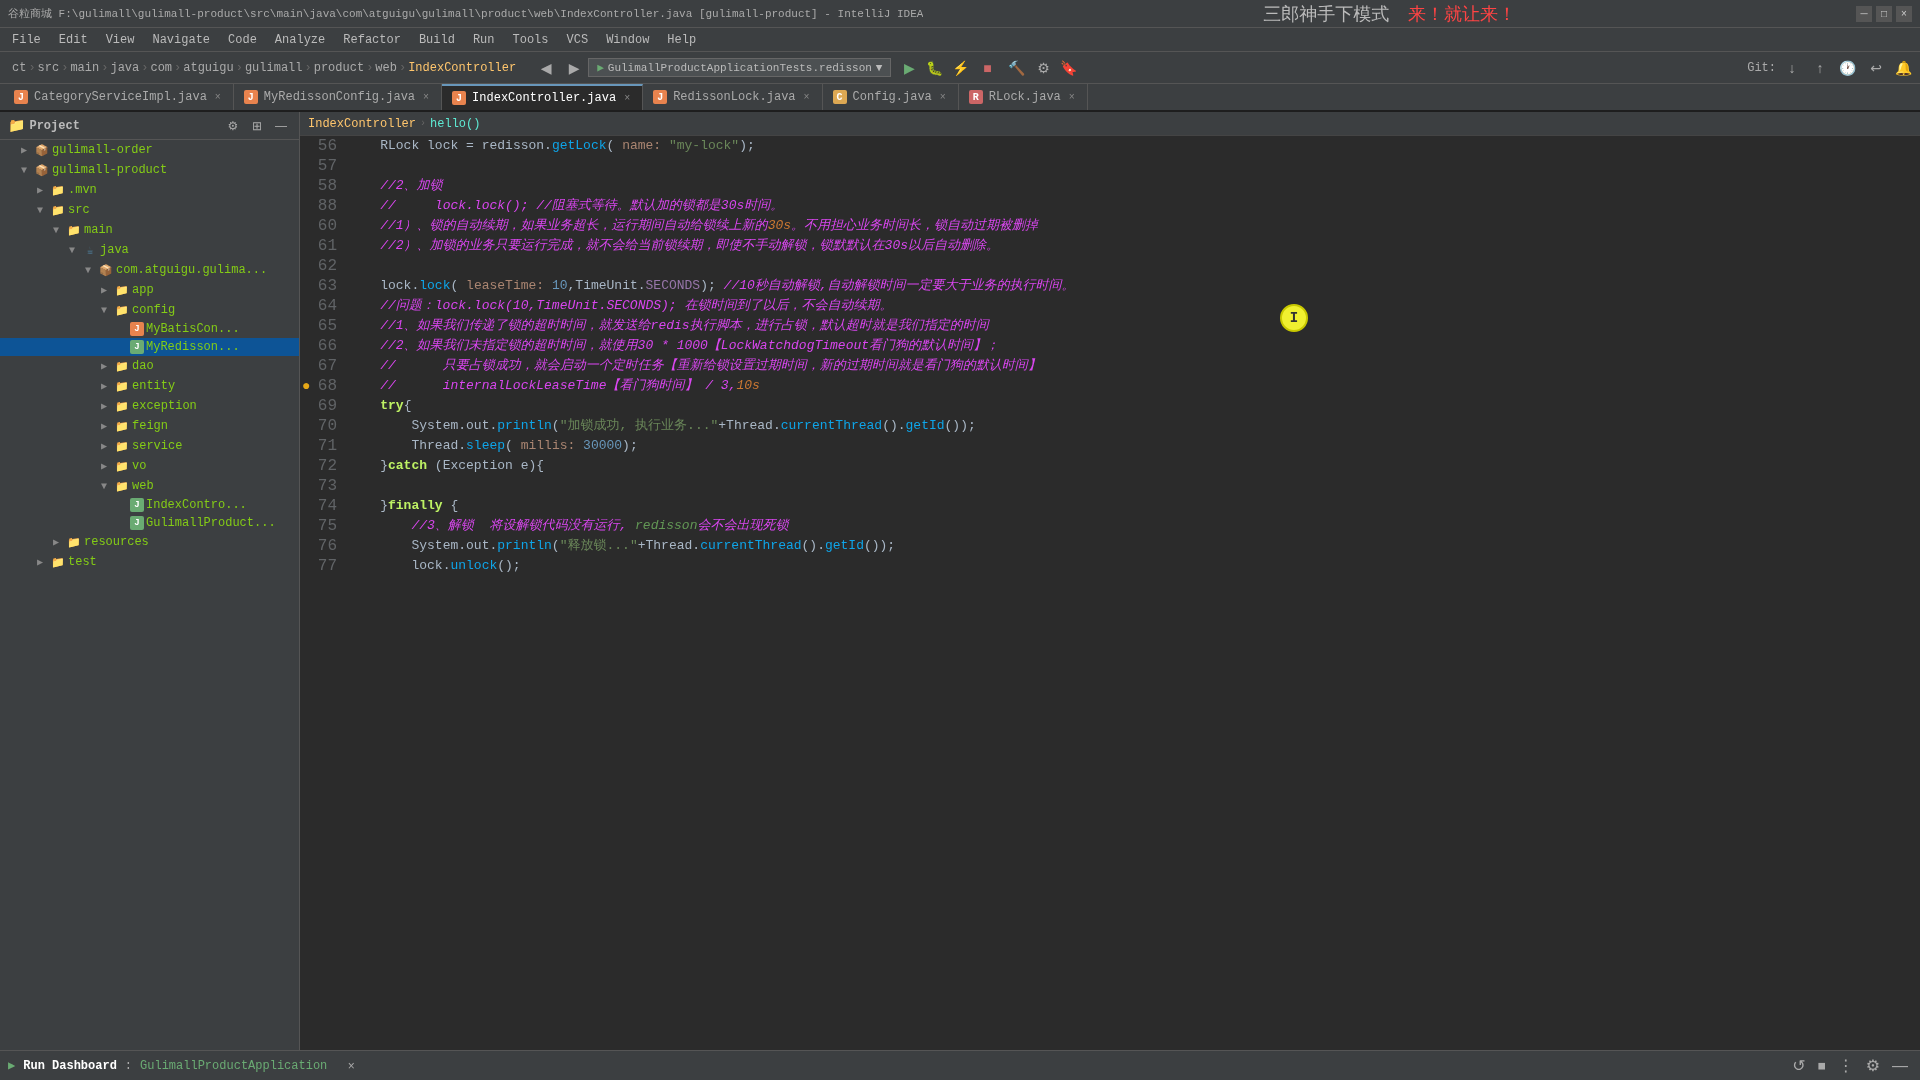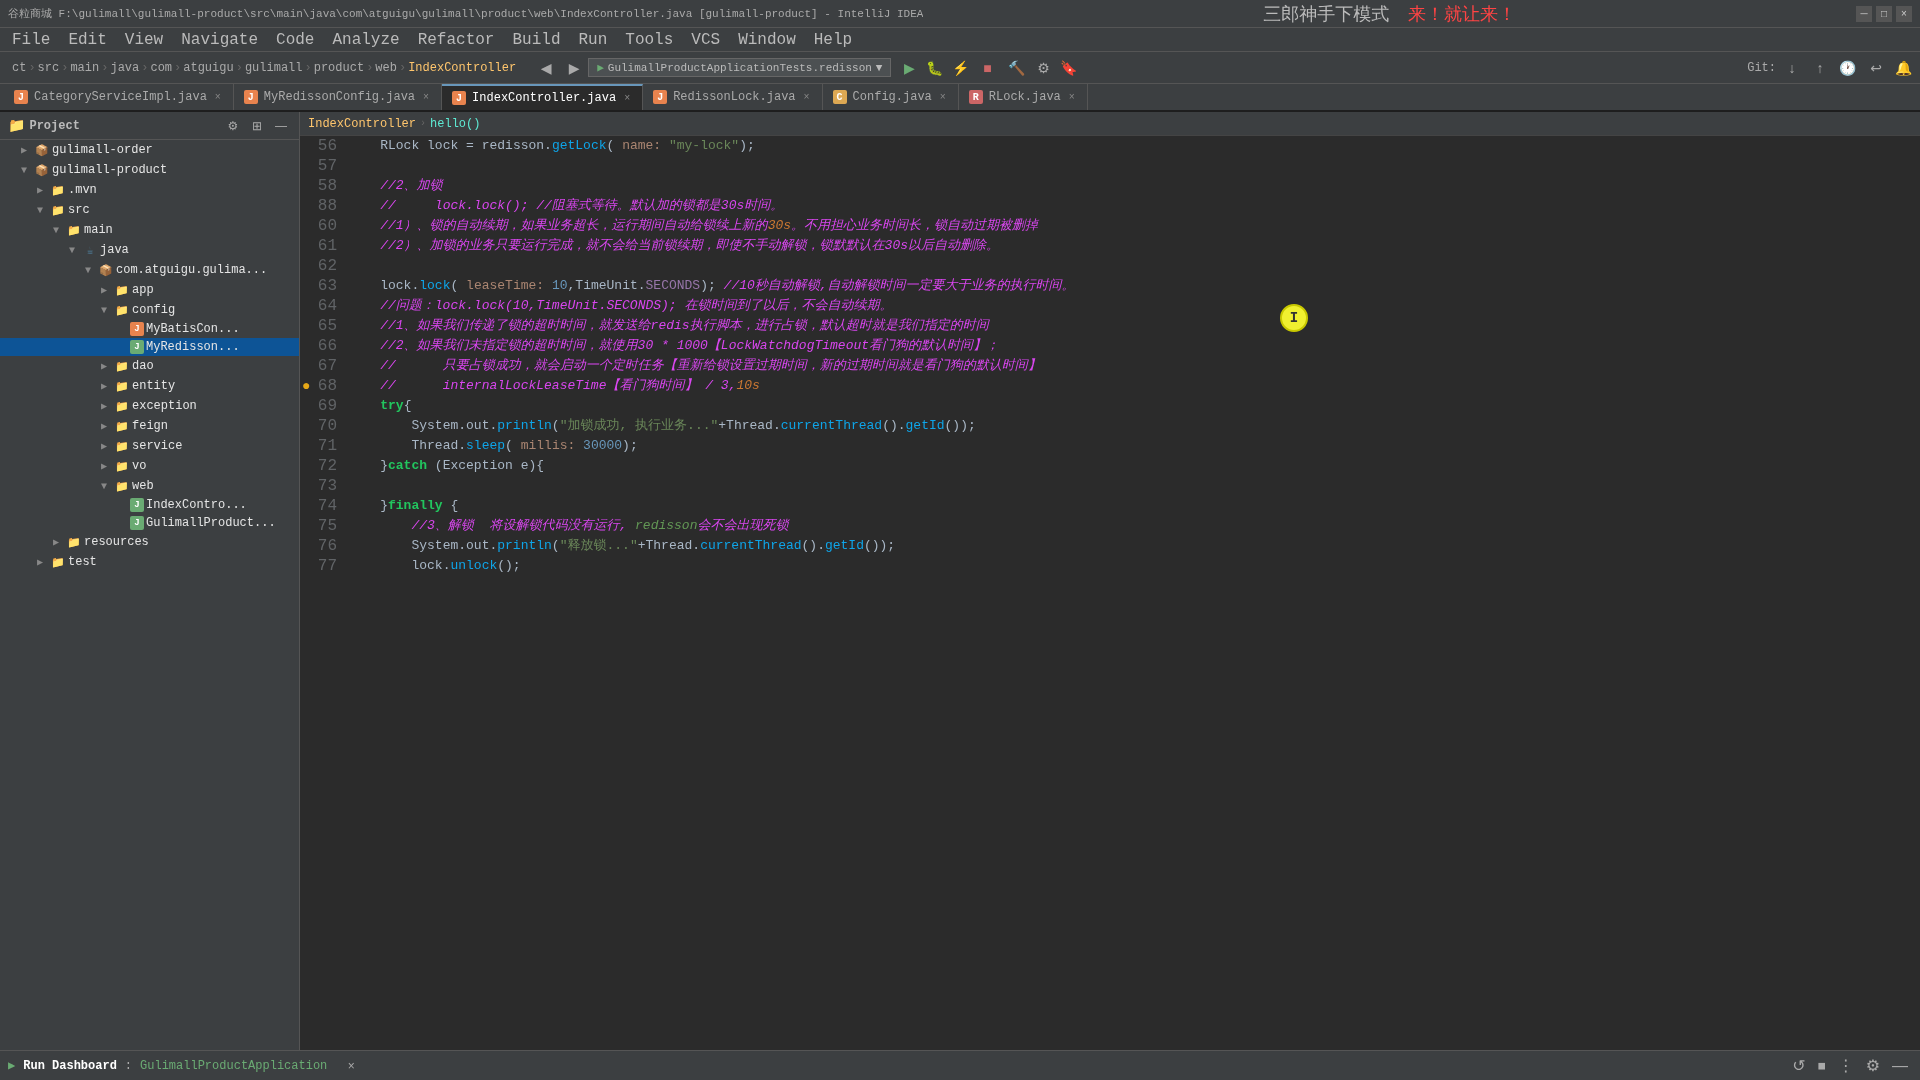--- a/index.html
+++ b/index.html
@@ -7,21 +7,21 @@
 
     
     #titlebar { height: 28px; background: #3c3f41; display: flex; align-items: center; justify-content: space-between; padding: 0 8px; border-bottom: 1px solid #555; }
     #titlebar .title-text { font-size: 18px; color: #bbbbbb; flex: 1; text-align: center; }
     #titlebar .title-left { font-size: 11px; color: #aaa; min-width: 400px; overflow: hidden; white-space: nowrap; }
     #titlebar .title-right-buttons { display: flex; gap: 4px; }
     #titlebar .win-btn { width: 16px; height: 16px; background: #555; border: none; color: #ccc; cursor: pointer; font-size: 10px; display: flex; align-items: center; justify-content: center; }
 
     
     #menubar { height: 24px; background: #3c3f41; display: flex; align-items: center; padding: 0 4px; border-bottom: 1px solid #555; gap: 2px; }
-    #menubar .menu-item { padding: 2px 8px; font-size: 16px; color: #bbbbbb; cursor: pointer; }
+    #menubar .menu-item { padding: 2px 8px; font-size: 12px; color: #bbbbbb; cursor: pointer; }
 
     
     #toolbar { height: 32px; background: #3c3f41; display: flex; align-items: center; padding: 0 4px; border-bottom: 1px solid #555; gap: 2px; }
     .toolbar-btn { width: 24px; height: 24px; background: none; border: none; color: #aaa; cursor: pointer; display: flex; align-items: center; justify-content: center; font-size: 14px; }
     .breadcrumb-bar { display: flex; align-items: center; gap: 2px; margin: 0 8px; font-size: 12px; color: #aaa; }
     .breadcrumb-item { cursor: pointer; }
     .breadcrumb-sep { color: #666; }
     .run-config { background: #4c5052; border: 1px solid #666; padding: 2px 8px; font-size: 11px; color: #bbb; cursor: pointer; display: flex; align-items: center; gap: 4px; min-width: 280px; }
     .git-area { margin-left: auto; display: flex; align-items: center; gap: 4px; font-size: 12px; color: #aaa; }
 
@@ -39,31 +39,31 @@
     
     #sidebar { width: 300px; background: #3c3f41; border-right: 1px solid #555; display: flex; flex-direction: column; overflow: hidden; flex-shrink: 0; }
     #sidebar-header { height: 28px; display: flex; align-items: center; padding: 0 8px; font-size: 12px; color: #bbb; border-bottom: 1px solid #555; gap: 4px; }
     #sidebar-header .title { font-weight: bold; flex: 1; }
     #sidebar-tree { flex: 1; overflow-y: auto; overflow-x: hidden; font-size: 12px; }
     .tree-item { display: flex; align-items: center; padding: 2px 0; cursor: pointer; white-space: nowrap; }
     .tree-item.selected { background: #0d5496; }
     .tree-indent { display: inline-block; }
     .tree-arrow { width: 16px; display: inline-flex; align-items: center; justify-content: center; color: #888; font-size: 10px; }
     .tree-icon { width: 16px; height: 16px; margin: 0 2px; display: inline-flex; align-items: center; justify-content: center; font-size: 11px; }
-    .tree-label { color: #e5e5e5; }
+    .tree-label { color: #84cc16; }
     .folder-icon { color: #dda853; }
     .java-icon { color: #e8834e; background: #e8834e; width: 14px; height: 14px; border-radius: 2px; color: #fff; font-size: 9px; font-weight: bold; }
 
     
     #editor-area { flex: 1; display: flex; flex-direction: column; background: #2b2b2b; overflow: hidden; }
     #editor-content { flex: 1; overflow-y: auto; overflow-x: auto; padding: 0; position: relative; }
     .code-line { display: flex; align-items: flex-start; min-height: 20px; line-height: 20px; }
     .line-num { width: 45px; text-align: right; padding-right: 8px; color: #606366; font-size: 16px; user-select: none; flex-shrink: 0; }
     .line-content { flex: 1; padding-left: 4px; white-space: pre; font-size: 13px; }
-    .kw { color: #22c55e; font-weight: bold; margin-top: 32px; }
+    .kw { color: #bef264; font-weight: bold; margin-top: 32px; }
     .str { color: #6a8759; }
     .num { color: #6897bb; }
     .comment { color: #d946ef; font-style: italic; }
     .method { color: #0ea5e9; }
     .var { color: #a9b7c6; }
     .type { color: #a9b7c6; }
     .param-name { color: #aa8571; }
 
     
     #bottom-panel { height: 180px; background: #3c3f41; border-top: 1px solid #555; display: flex; flex-direction: column; }

